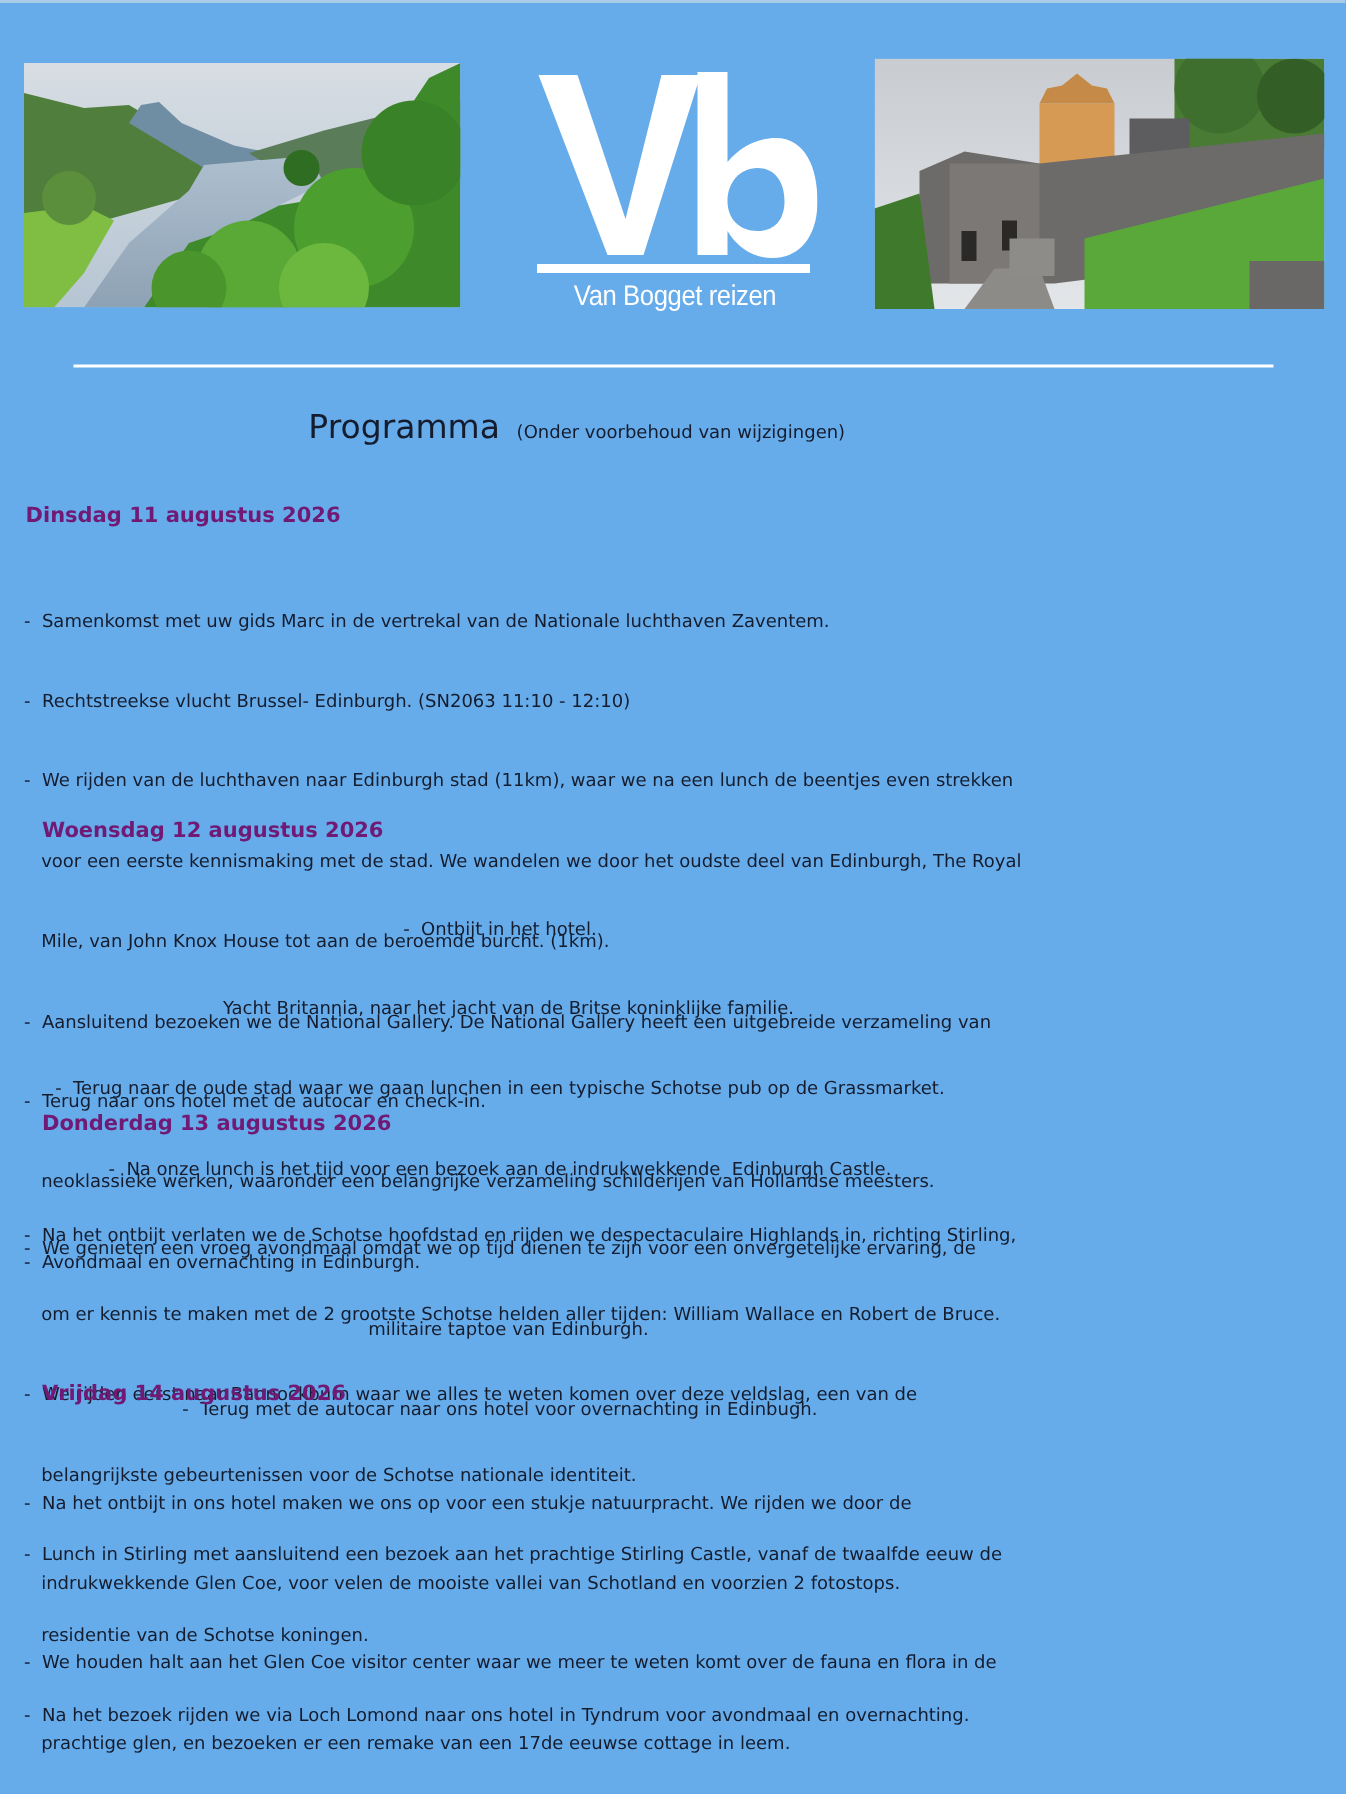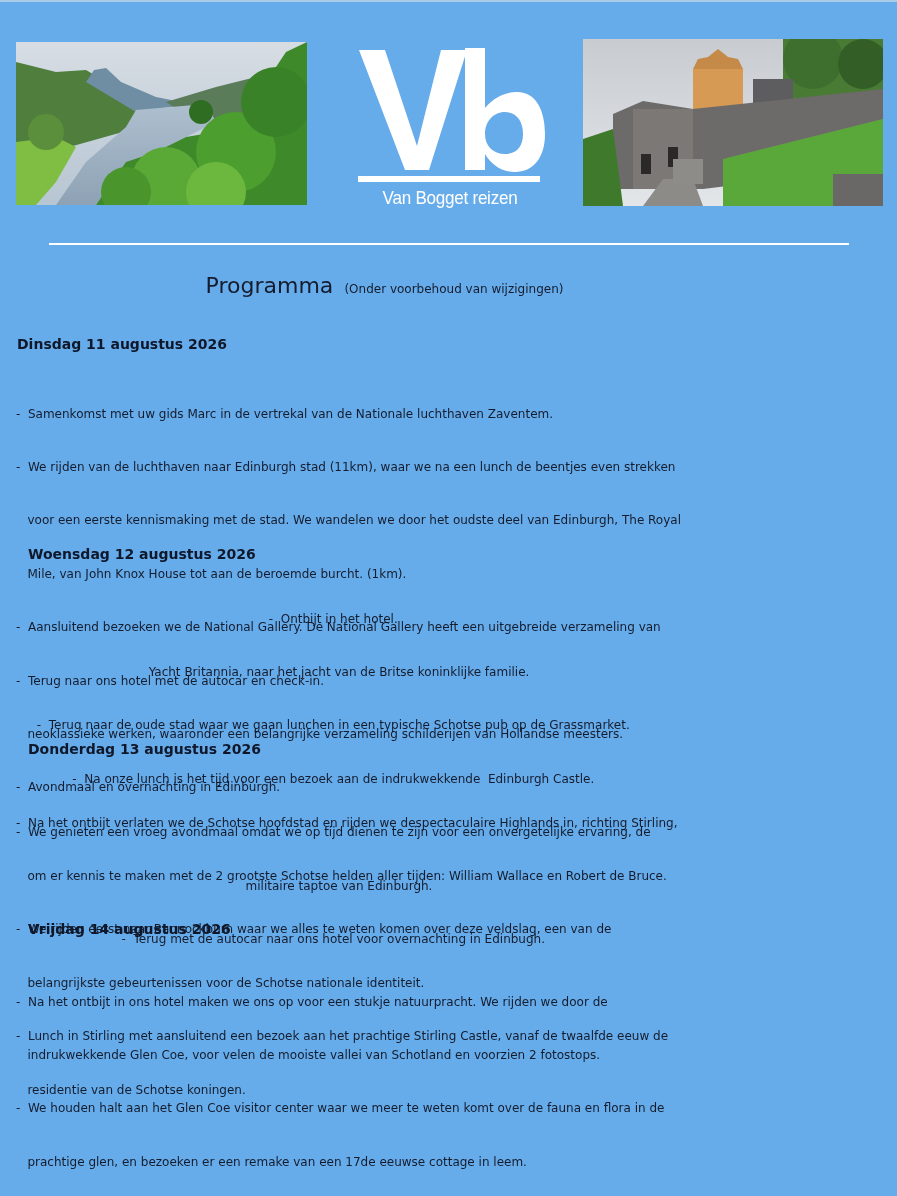--- a/index.html
+++ b/index.html
@@ -23,21 +23,21 @@
       position:absolute; left:357px; top:187px; width:186px; text-align:center;
       color:#ffffff; font-family:"Liberation Sans", sans-serif; font-size:19px;
       letter-spacing:-0.3px; transform:scaleX(0.9); transform-origin:center;
     }
     .rule { position:absolute; left:49px; top:243px; width:800px; height:2px; background:#ffffff; }
     .title-row { position:absolute; left:0; top:273px; width:769px; text-align:center; white-space:nowrap; }
     .title { font-size:22px; color:#141c2e; }
     .subtitle { font-size:12px; color:#141c2e; margin-left:6px; }
     .content { position:absolute; left:0; top:0; width:897px; }
     .day-head {
-      position:absolute; font-weight:bold; font-size:14px; color:#0f172a; white-space:nowrap;
+      position:absolute; font-weight:bold; font-size:14px; color:#701a75; white-space:nowrap;
     }
     .lines { position:absolute; left:16px; font-size:12px; line-height:17.8px; white-space:pre; color:#141c2e; }
     .line { display:block; height:17.8px; }
   </style>
 </head>
 <body>
 
 <div class="topline"></div>
 
 <div class="photo" id="photo-left">
@@ -110,20 +110,21 @@
 <div class="title-row">
   <span class="title">Programma</span>
   <span class="subtitle">(Onder voorbehoud van wijzigingen)</span>
 </div>
 
 <div class="content">
 
   <div class="day-head" style="left:17px; top:336px;">Dinsdag 11 augustus 2026</div>
   <div class="lines" style="top:370px;">
     <span class="line">-  Samenkomst met uw gids Marc in de vertrekal van de Nationale luchthaven Zaventem.</span>
+    <span class="line">-  Rechtstreekse vlucht Brussel- Edinburgh. (SN2063 11:10 - 12:10)</span>
     <span class="line">-  We rijden van de luchthaven naar Edinburgh stad (11km), waar we na een lunch de beentjes even strekken</span>
     <span class="line">   voor een eerste kennismaking met de stad. We wandelen we door het oudste deel van Edinburgh, The Royal</span>
     <span class="line">   Mile, van John Knox House tot aan de beroemde burcht. (1km).</span>
     <span class="line">-  Aansluitend bezoeken we de National Gallery. De National Gallery heeft een uitgebreide verzameling van</span>
     <span class="line">-  Terug naar ons hotel met de autocar en check-in.</span>
     <span class="line">   neoklassieke werken, waaronder een belangrijke verzameling schilderijen van Hollandse meesters.</span>
     <span class="line">-  Avondmaal en overnachting in Edinburgh.</span>
   </div>
 
   <div class="day-head" style="left:28px; top:546px;">Woensdag 12 augustus 2026</div>
@@ -138,20 +139,21 @@
   </div>
 
   <div class="day-head" style="left:28px; top:741px;">Donderdag 13 augustus 2026</div>
   <div class="lines" style="top:779px;">
     <span class="line">-  Na het ontbijt verlaten we de Schotse hoofdstad en rijden we despectaculaire Highlands in, richting Stirling,</span>
     <span class="line">   om er kennis te maken met de 2 grootste Schotse helden aller tijden: William Wallace en Robert de Bruce.</span>
     <span class="line">-  We rijden eerst naar Bannockburn waar we alles te weten komen over deze veldslag, een van de</span>
     <span class="line">   belangrijkste gebeurtenissen voor de Schotse nationale identiteit.</span>
     <span class="line">-  Lunch in Stirling met aansluitend een bezoek aan het prachtige Stirling Castle, vanaf de twaalfde eeuw de</span>
     <span class="line">   residentie van de Schotse koningen.</span>
+    <span class="line">-  Na het bezoek rijden we via Loch Lomond naar ons hotel in Tyndrum voor avondmaal en overnachting.</span>
   </div>
 
   <div class="day-head" style="left:28px; top:921px;">Vrijdag 14 augustus 2026</div>
   <div class="lines" style="top:958px;">
     <span class="line">-  Na het ontbijt in ons hotel maken we ons op voor een stukje natuurpracht. We rijden we door de</span>
     <span class="line">   indrukwekkende Glen Coe, voor velen de mooiste vallei van Schotland en voorzien 2 fotostops.</span>
     <span class="line">-  We houden halt aan het Glen Coe visitor center waar we meer te weten komt over de fauna en flora in de</span>
     <span class="line">   prachtige glen, en bezoeken er een remake van een 17de eeuwse cottage in leem.</span>
     
     

